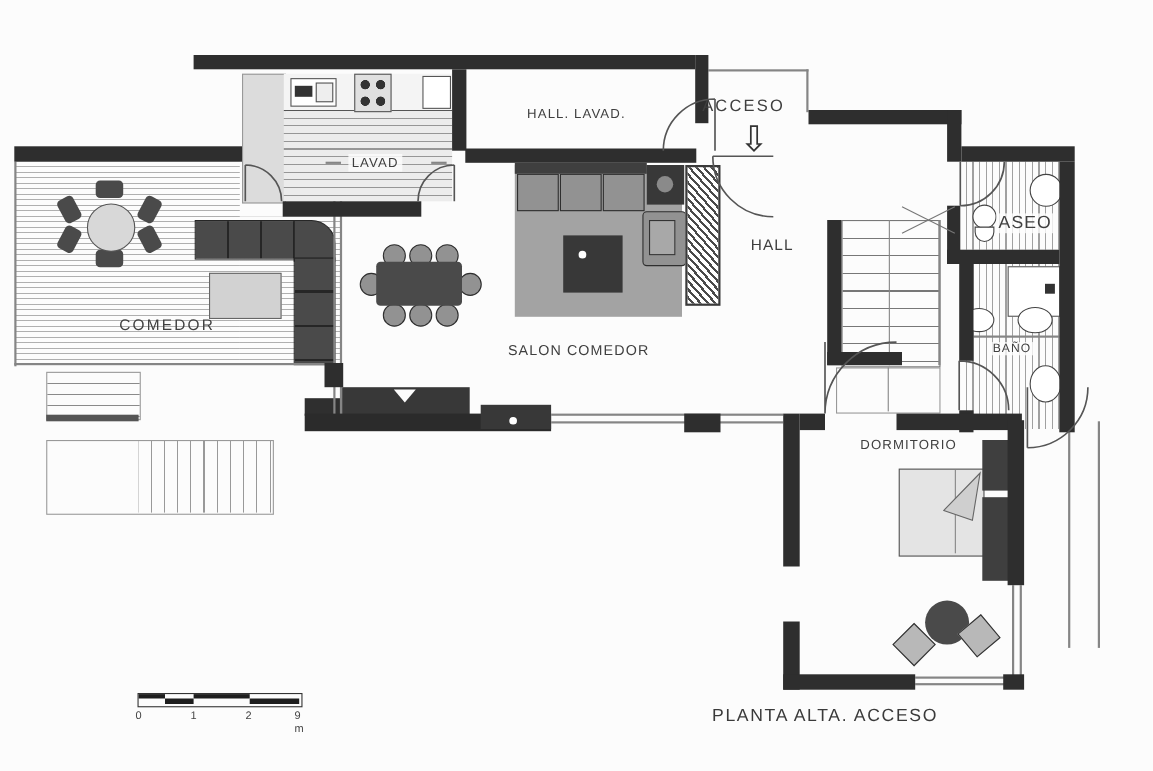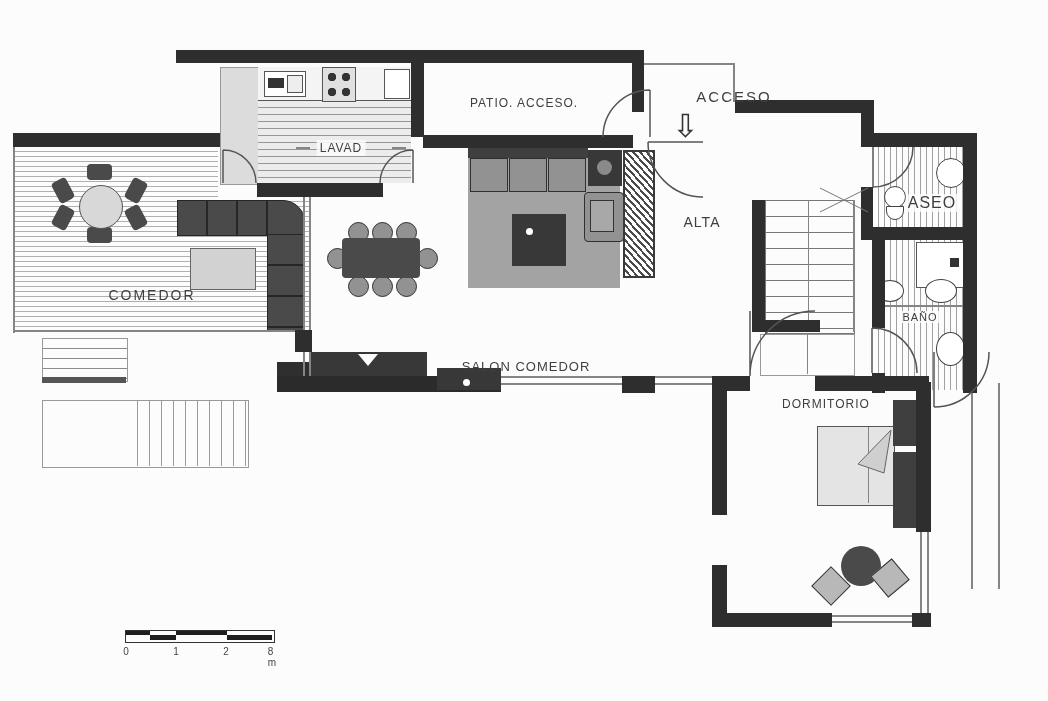--- a/index.html
+++ b/index.html
@@ -178,36 +178,37 @@
       <path d="M 750 376 A 65 65 0 0 1 815 311 M 750 311 L 750 376"></path>
       <path d="M 934 407 A 55 55 0 0 0 989 352 M 934 352 L 934 407"></path>
     </g>
     <g stroke="#777" stroke-width="1">
       <path d="M 820 188 L 868 212 M 820 212 L 868 188"></path>
     </g>
     <path d="M 891 430 L 858 464 L 884 473 Z" fill="#cfcfcf" stroke="#666" stroke-width="1"></path>
   </svg>
 
   <div class="lbl" style="left:341px;top:148px;font-size:12px;background:rgba(252,252,252,.85);padding:1px 3px;">LAVAD</div>
-  <div class="lbl" style="left:524px;top:103px;font-size:12px;">PATIO. ACCESO.</div>
-  <div class="lbl" style="left:734px;top:96px;font-size:15px;letter-spacing:2px;">ACCESO</div>
+  <div class="lbl" style="left:524px;top:103px;font-size:12px;">HALL. LAVAD.</div>
+  <div class="lbl" style="left:676px;top:96px;font-size:15px;letter-spacing:2px;">ACCESO</div>
   <div class="lbl" style="left:686px;top:126px;font-size:32px;color:#333;">⇩</div>
-  <div class="lbl" style="left:702px;top:222px;font-size:14px;">ALTA</div>
+  <div class="lbl" style="left:702px;top:222px;font-size:14px;">HALL</div>
   <div class="lbl" style="left:152px;top:295px;font-size:14px;letter-spacing:2px;">COMEDOR</div>
-  <div class="lbl" style="left:526px;top:318px;font-size:13px;margin-top:48px;">SALON COMEDOR</div>
+  <div class="lbl" style="left:526px;top:318px;font-size:13px;">SALON COMEDOR</div>
   <div class="lbl" style="left:932px;top:203px;font-size:16px;background:rgba(252,252,252,.8);padding:0 2px;">ASEO</div>
   <div class="lbl" style="left:920px;top:317px;font-size:11px;background:rgba(252,252,252,.8);padding:0 2px;">BAÑO</div>
   <div class="lbl" style="left:826px;top:404px;font-size:12px;">DORMITORIO</div>
 
   <div class="abs" style="left:0;top:0;">
     <div class="abs" style="left:125px;top:630px;width:148px;height:11px;border:1px solid #333;"></div>
     <div class="abs" style="left:126px;top:631px;width:24px;height:4px;background:#1e1e1e;"></div>
     <div class="abs" style="left:176px;top:631px;width:51px;height:4px;background:#1e1e1e;"></div>
     <div class="abs" style="left:150px;top:635px;width:26px;height:5px;background:#1e1e1e;"></div>
     <div class="abs" style="left:227px;top:635px;width:45px;height:5px;background:#1e1e1e;"></div>
     <div class="scale-num" style="left:126px;top:646px;">0</div>
     <div class="scale-num" style="left:176px;top:646px;">1</div>
     <div class="scale-num" style="left:226px;top:646px;">2</div>
-    <div class="scale-num" style="left:272px;top:646px;">8 m</div>
-  </div>
-
+    <div class="scale-num" style="left:272px;top:646px;">9 m</div>
+  </div>
+
+  <div class="lbl" style="left:750px;top:651px;font-size:16px;letter-spacing:1.5px;color:#3a3a3a;">PLANTA ALTA. ACCESO</div>
 
 </div>
 
 </body></html>

